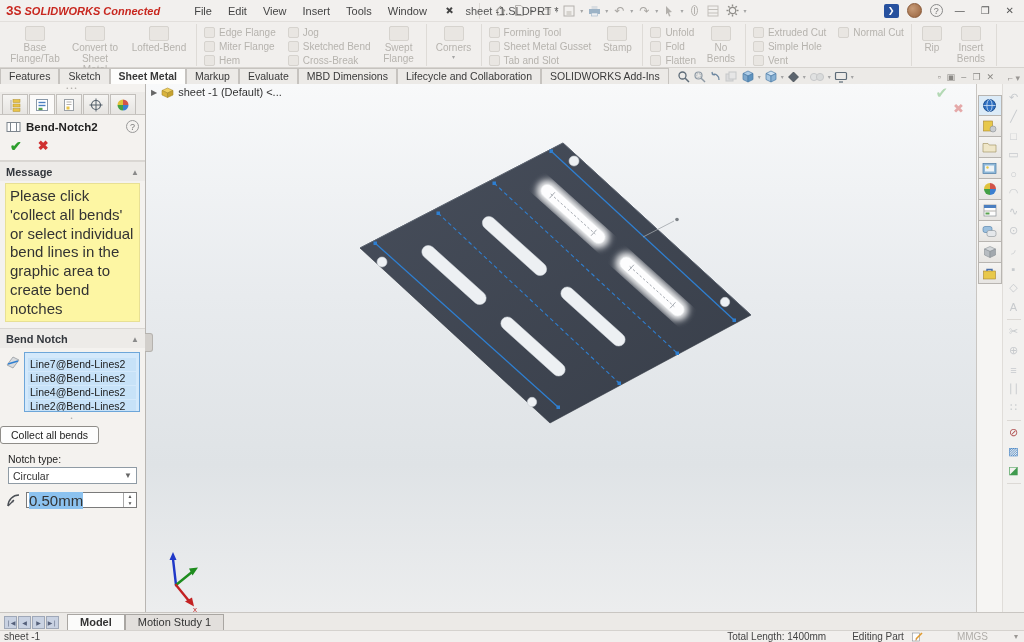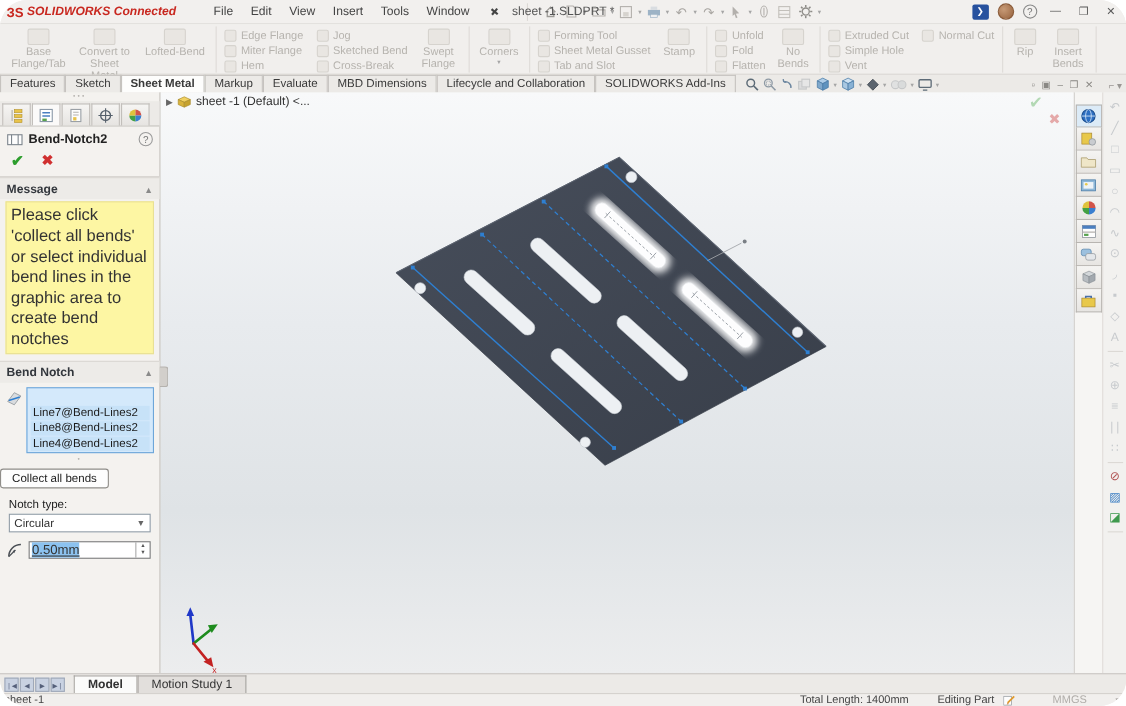--- a/index.html
+++ b/index.html
@@ -1,17 +1,17 @@
 <!DOCTYPE html>
 <html><head>
 <meta charset="utf-8">
 <style>
   html,body{margin:0;padding:0;background:#fff;}
   *{box-sizing:border-box;}
-  #app{position:relative;width:1024px;height:642px;font-family:"Liberation Sans",sans-serif;font-size:11px;color:#333;overflow:hidden;background:#f1efed;border-radius:25px;}
+  #app{position:relative;width:1024px;height:642px;font-family:"Liberation Sans",sans-serif;font-size:11px;color:#333;overflow:hidden;background:#f1efed;}
 
   
   .titlebar{position:absolute;top:0;left:0;right:0;height:22px;background:#f2f0ee;border-bottom:1px solid #e2dfdc;display:flex;align-items:center;padding:0 6px;}
   .logo{display:flex;align-items:center;gap:3px;font-weight:bold;font-style:italic;color:#c8271f;font-size:11px;white-space:nowrap;}
   .logo .mark{font-style:normal;font-size:12px;}
   .menus{display:flex;gap:0;margin-left:26px;}
   .menus span{padding:2px 8px;color:#444;cursor:default;}
   .pin{color:#8a8884;font-size:10px;margin-left:2px;transform:rotate(40deg);display:inline-block;}
   .qat{display:flex;align-items:center;gap:3px;margin-left:18px;border-left:1px solid #dcd9d5;padding-left:12px;}
   .qat .qi{display:inline-flex;align-items:center;justify-content:center;width:16px;height:16px;}
@@ -53,30 +53,30 @@
   .pmtab.active{background:#fbfaf9;}
   .pmtitle{display:flex;align-items:center;gap:5px;padding:5px 6px 3px;font-weight:bold;font-size:11.5px;color:#222;}
   .pmhelp{margin-left:auto;width:13px;height:13px;border-radius:50%;border:1px solid #9a9a9a;color:#777;font-weight:normal;font-size:9px;display:flex;align-items:center;justify-content:center;}
   .okrow{display:flex;gap:16px;padding:2px 10px 6px;border-bottom:1px solid #d9d6d2;}
   .okbtn{font-size:14px;font-weight:bold;color:#2d9e2d;}
   .cancelbtn{font-size:13px;font-weight:bold;color:#d03030;}
   .sechead{display:flex;align-items:center;padding:4px 6px 3px;font-weight:bold;color:#33373d;background:#edebe8;border-top:1px solid #dad7d3;}
   .sechead .chev{margin-left:auto;color:#8a8a8a;font-size:8px;}
   .msgbox{margin:2px 5px 6px;background:#fdf6a3;border:1px solid #e8e094;padding:3px 4px;font-size:15px;line-height:1.25;color:#333;}
   .selrow{display:flex;gap:3px;padding:4px 5px 2px;}
-  .selbox{flex:1;height:60px;background:#d4e9fb;border:1px solid #6da6d9;padding:16px 3px;overflow:hidden;}
+  .selbox{flex:1;height:60px;background:#d4e9fb;border:1px solid #6da6d9;padding:5px 3px;overflow:hidden;}
   .selbox .selitem{font-size:10.5px;line-height:13px;color:#1b1b1b;background:#c7e2f8;margin-bottom:1px;padding-left:2px;}
   .btnrow{text-align:left;padding:4px 0 6px;}
   .pushbtn{display:inline-block;background:#fdfdfd;border:1px solid #8f8d89;border-radius:3px;padding:2px 10px;font-size:10.5px;color:#222;}
   .lbl{padding:3px 8px 2px;font-size:10.5px;color:#222;}
   .selectbox{margin:0 8px;background:#fff;border:1px solid #8f9ba5;height:17px;display:flex;align-items:center;padding:0 4px;font-size:10.5px;justify-content:space-between;}
   .selectbox .chev{color:#666;font-size:8px;}
   .spinrow{display:flex;align-items:center;gap:5px;padding:8px 8px 0 6px;}
   .spin{flex:1;display:flex;background:#fff;border:1px solid #7a7a7a;height:16px;align-items:center;}
-  .spinval{flex:1;padding:0 2px;font-size:12px;text-decoration:underline;}
+  .spinval{flex:1;padding:0 2px;font-size:15px;}
   .spinval .selected{background:#8cc2ef;}
   .spinbtns{width:13px;border-left:1px solid #aaa;display:flex;flex-direction:column;align-items:center;font-size:5px;color:#555;line-height:7px;}
   .panel-handle{position:absolute;left:145px;top:249px;width:8px;height:19px;background:#d2cfcb;border:1px solid #b5b2ae;border-left:none;border-radius:0 3px 3px 0;z-index:5;}
 
   
   .viewport{position:relative;flex:1;background:linear-gradient(180deg,#f8f9fa 0%,#e8ebee 40%,#dfe3e6 72%,#ecedee 100%);overflow:hidden;}
   .vp-tree{position:absolute;left:5px;top:2px;display:flex;align-items:center;gap:4px;color:#333;font-size:11px;}
   .vp-tree .tri{color:#666;font-size:8px;}
   .ghost-check{position:absolute;right:28px;top:0px;font-size:15px;color:#7cbf7c;opacity:.55;}
   .ghost-x{position:absolute;right:12px;top:17px;font-size:13px;color:#df8f8f;opacity:.75;}

